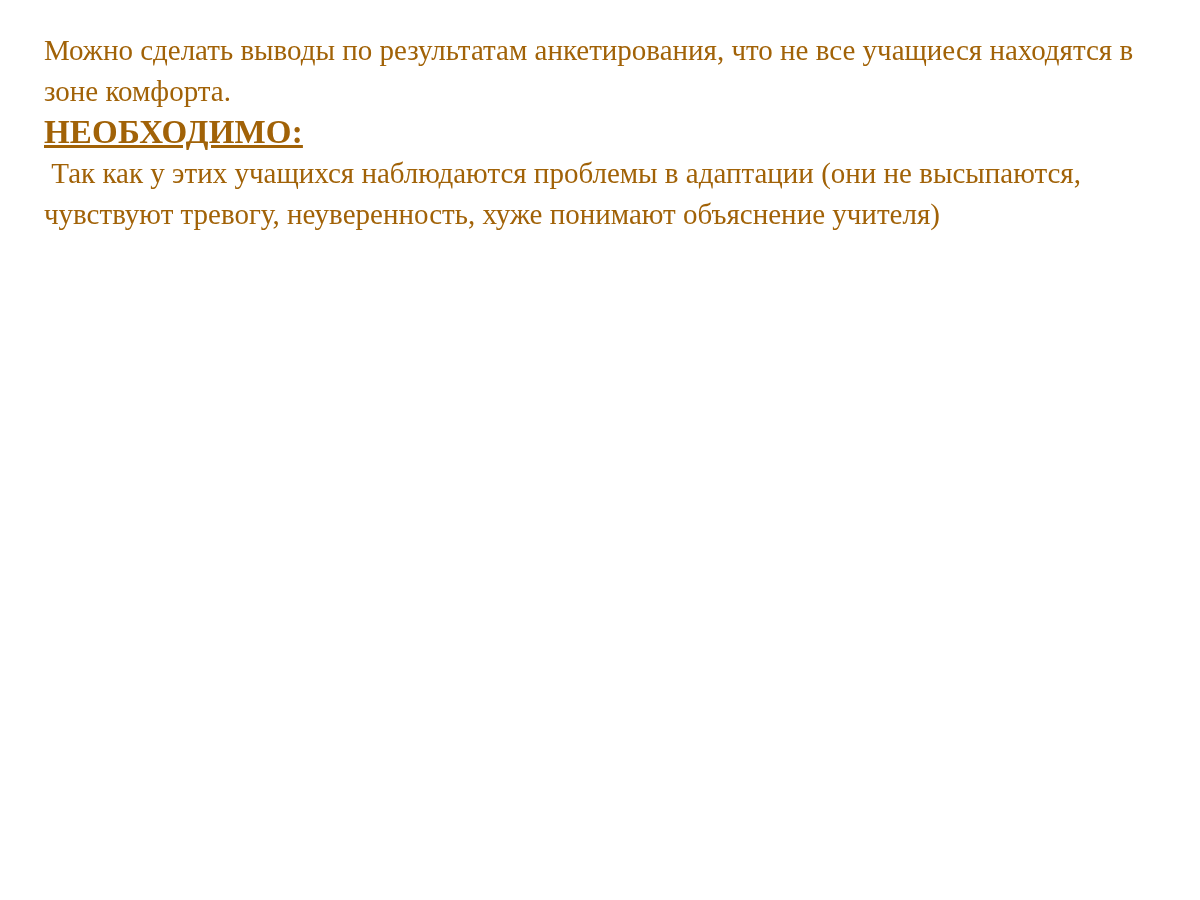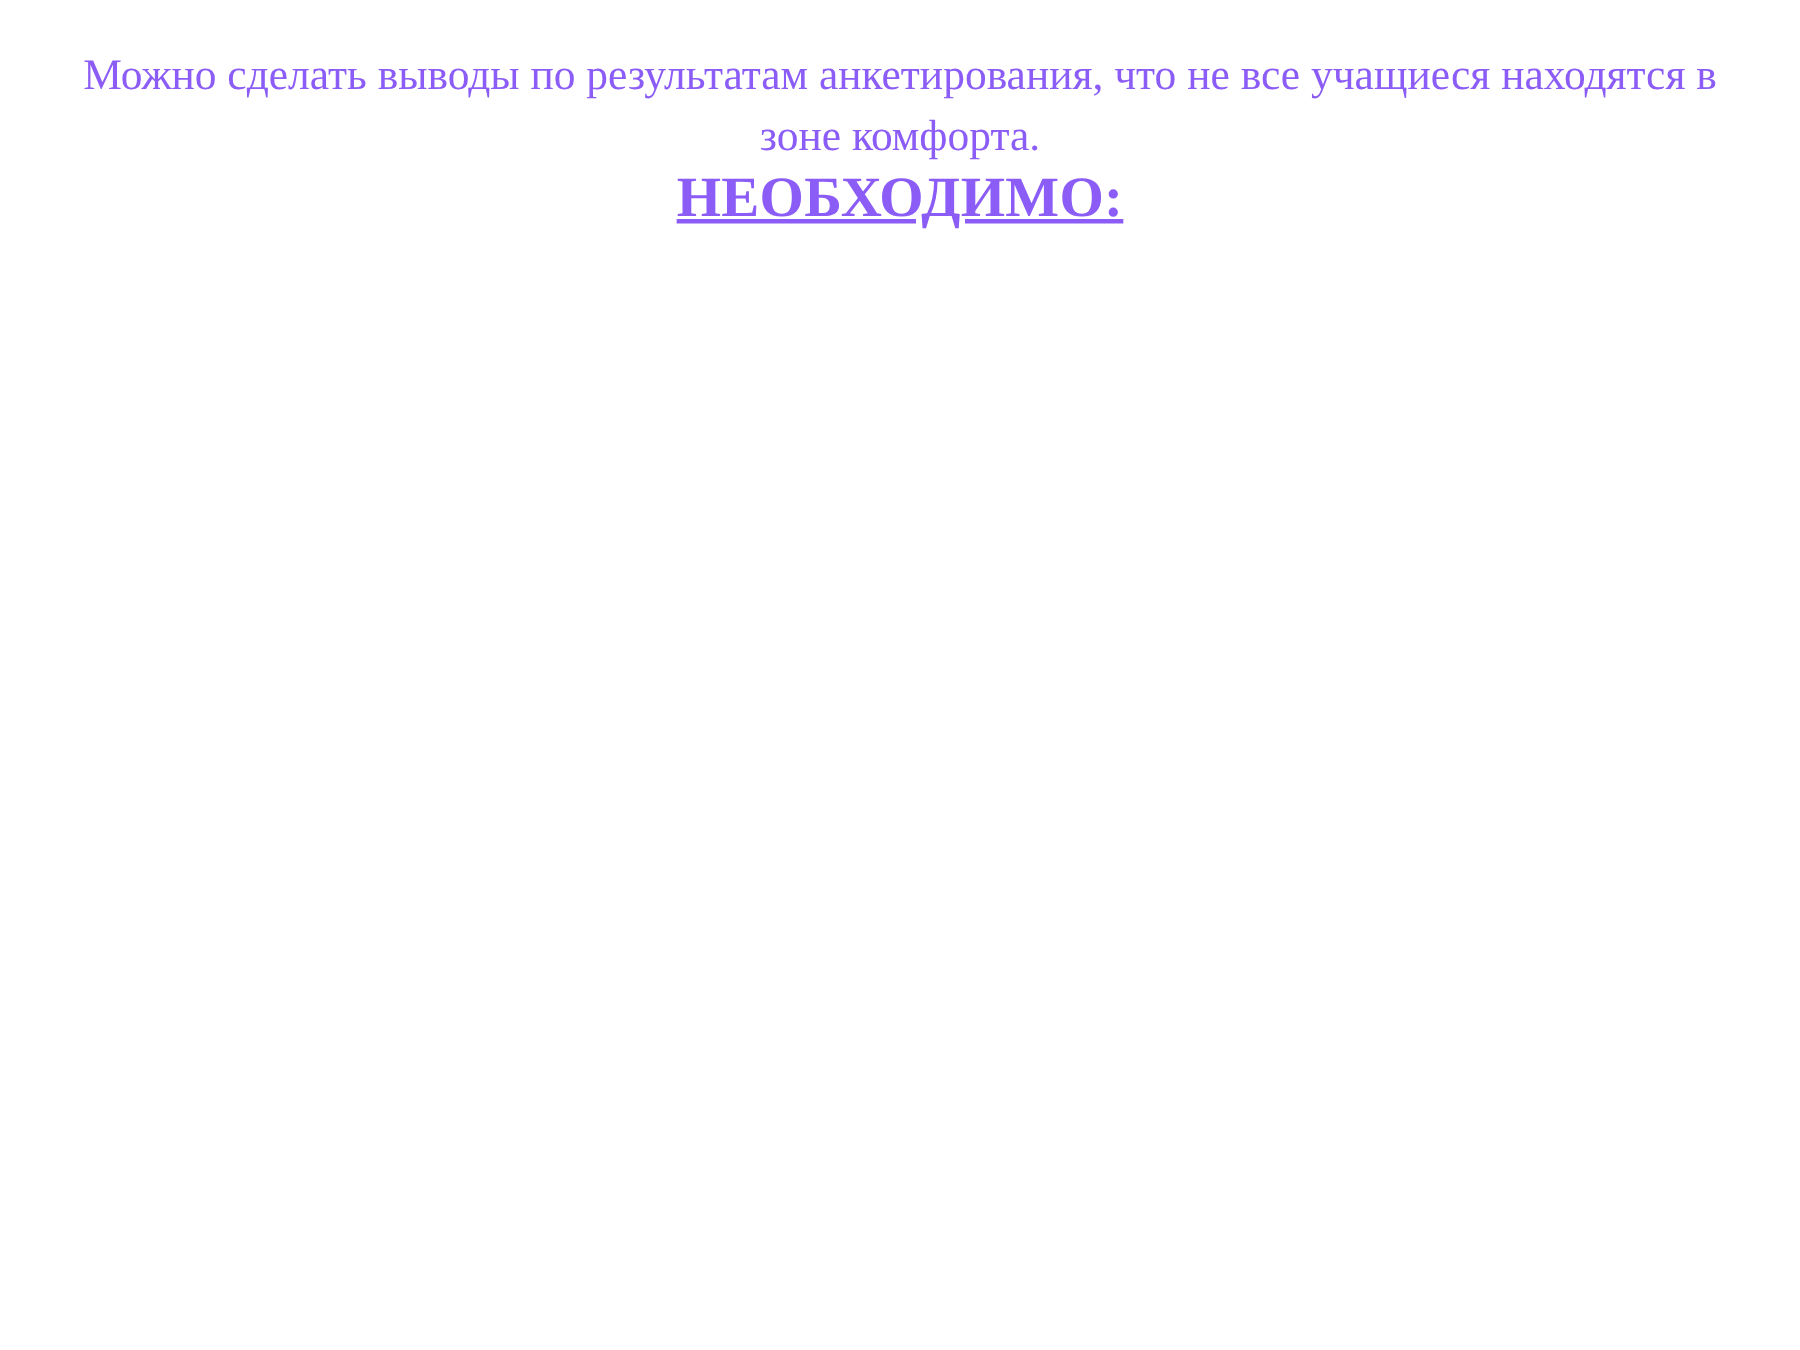--- a/index.html
+++ b/index.html
@@ -17,31 +17,31 @@
   .slide {
     box-sizing: border-box;
     width: 1200px;
     height: 900px;
     padding: 30px 44px 0 44px;
     background: #ffffff;
   }
   .body-text {
     font-size: 29px;
     line-height: 41px;
-    color: #8b5cf6;
-    text-align: center;
+    color: #a16207;
+    text-align: left;
   }
   .para {
     margin: 0;
     padding: 0;
   }
   .heading-underline {
     font-weight: bold;
     text-decoration: underline;
-    font-size: 38px;
+    font-size: 33px;
     line-height: 41px;
     margin: 0;
     padding: 0;
     letter-spacing: 0.2px;
   }
   .indent-space {
     white-space: pre-wrap;
   }
 </style>
 </head>
@@ -49,16 +49,17 @@
 
 <div class="slide">
 
   <div class="body-text">
 
     <p class="para indent-space">Можно сделать выводы по результатам анкетирования, что не все учащиеся находятся в зоне комфорта.</p>
 
     <p class="heading-underline">НЕОБХОДИМО:</p>
 
 
+    <p class="para indent-space"> Так как у этих учащихся наблюдаются проблемы в адаптации (они не высыпаются, чувствуют тревогу, неуверенность, хуже понимают объяснение учителя)</p>
 
   </div>
 
 </div>
 
 </body></html>

